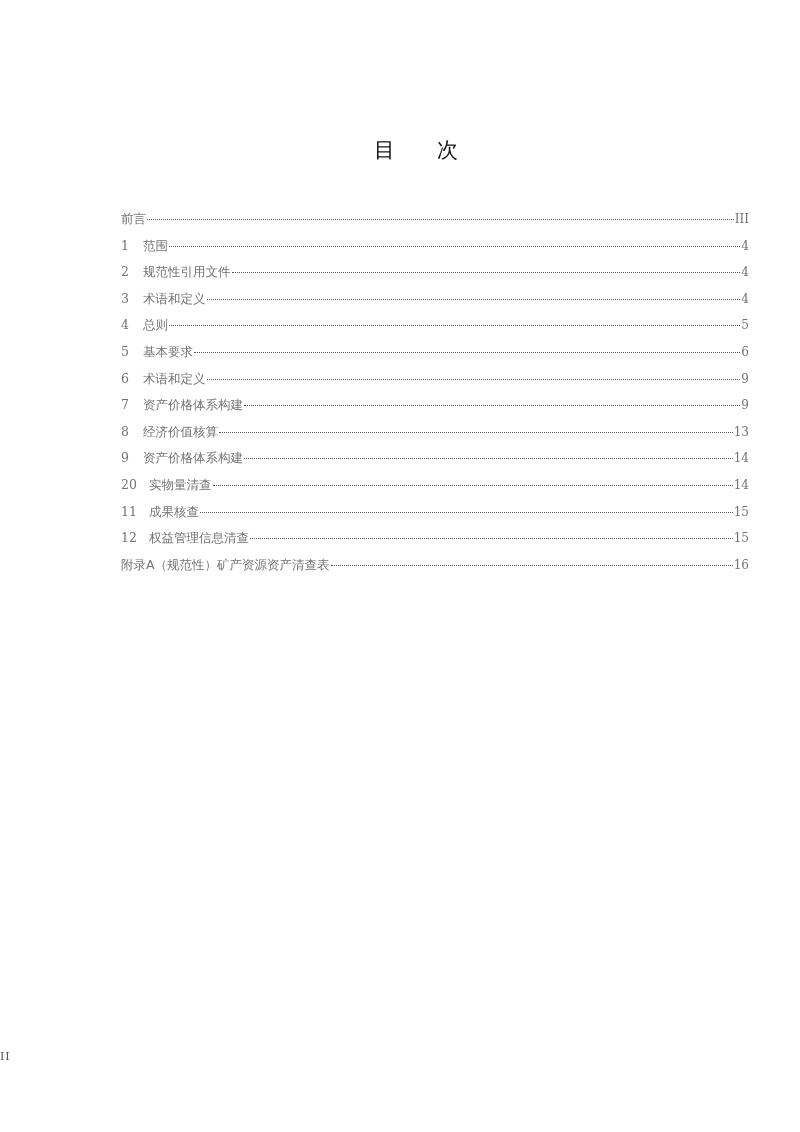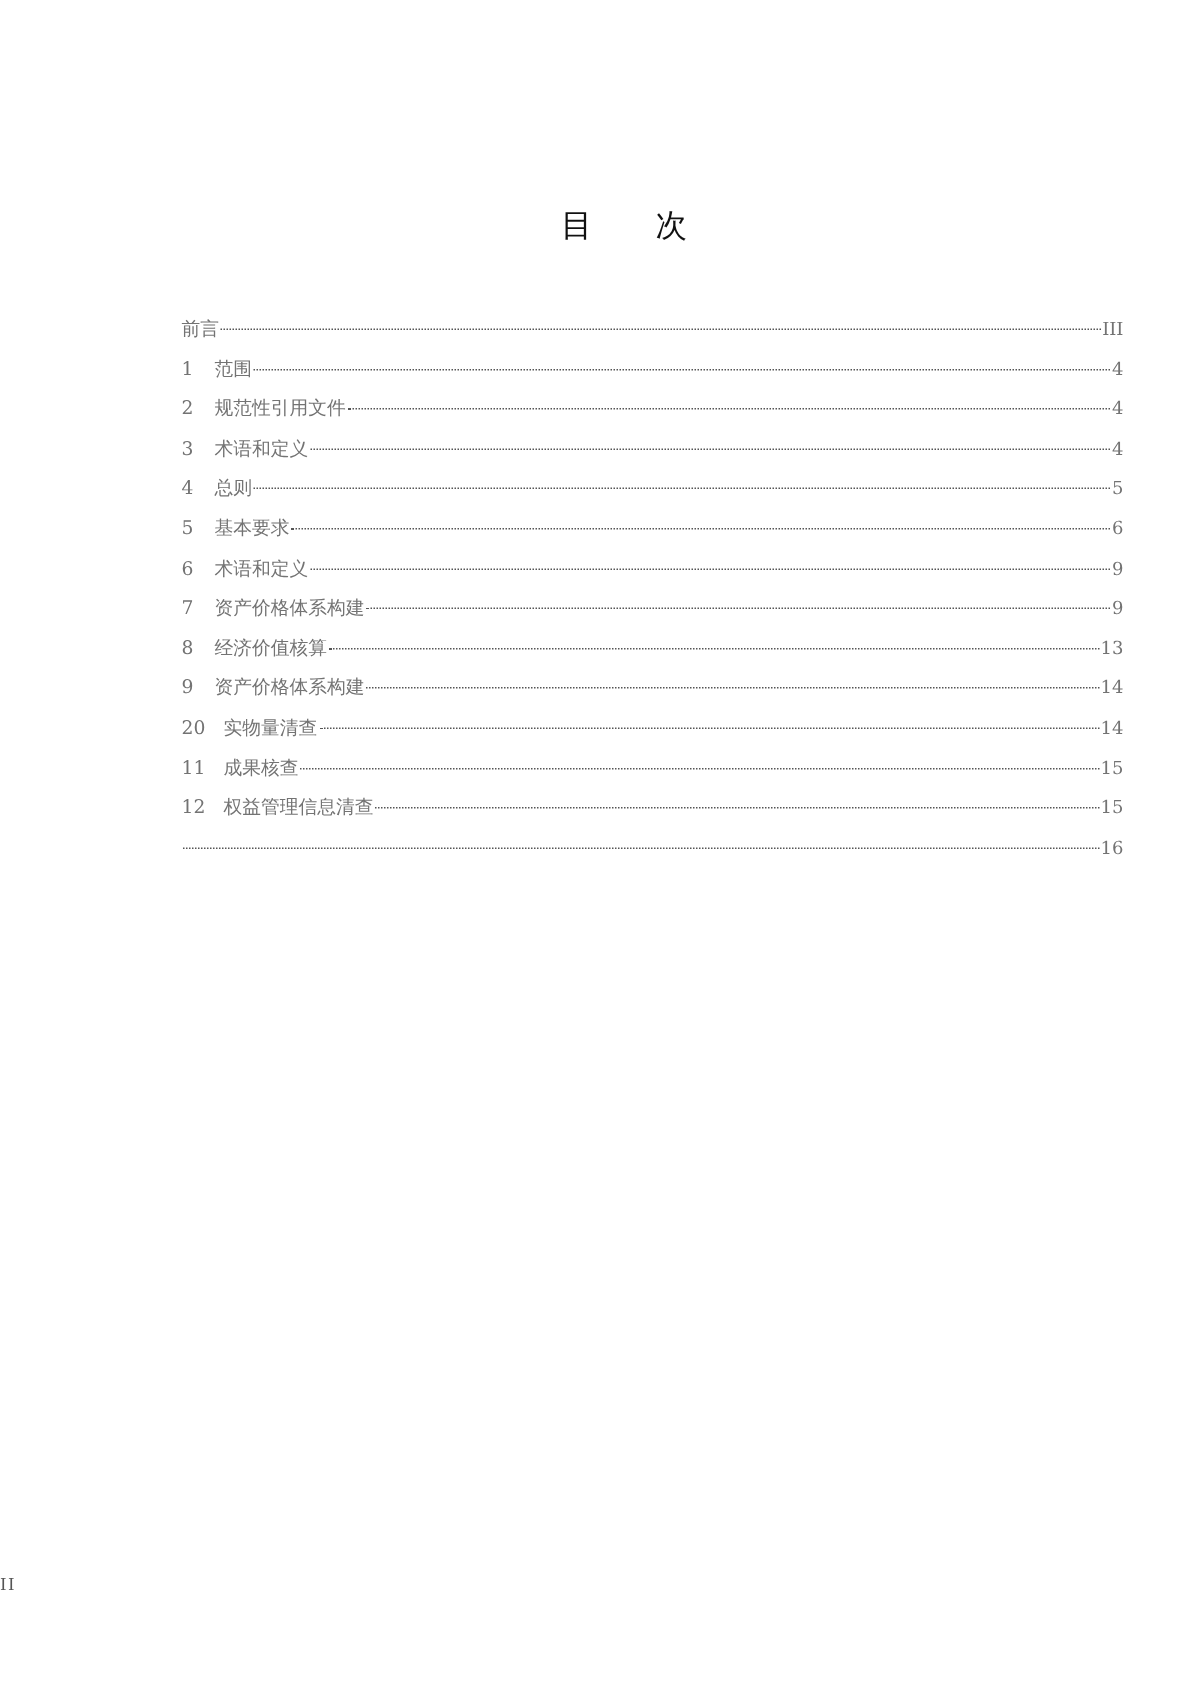--- a/index.html
+++ b/index.html
@@ -163,18 +163,19 @@
     <span class="toc-dots"></span>
     <span class="toc-page">15</span>
   </div>
   <div class="toc-row">
     <span class="toc-num wide">12</span>
     <span class="toc-text">权益管理信息清查</span>
     <span class="toc-dots"></span>
     <span class="toc-page">15</span>
   </div>
   <div class="toc-row">
+    <span class="toc-text">附录A（规范性）矿产资源资产清查表</span>
     <span class="toc-dots"></span>
     <span class="toc-page">16</span>
   </div>
 </div>
 
 <div class="footer">II</div>
 
 </body></html>

